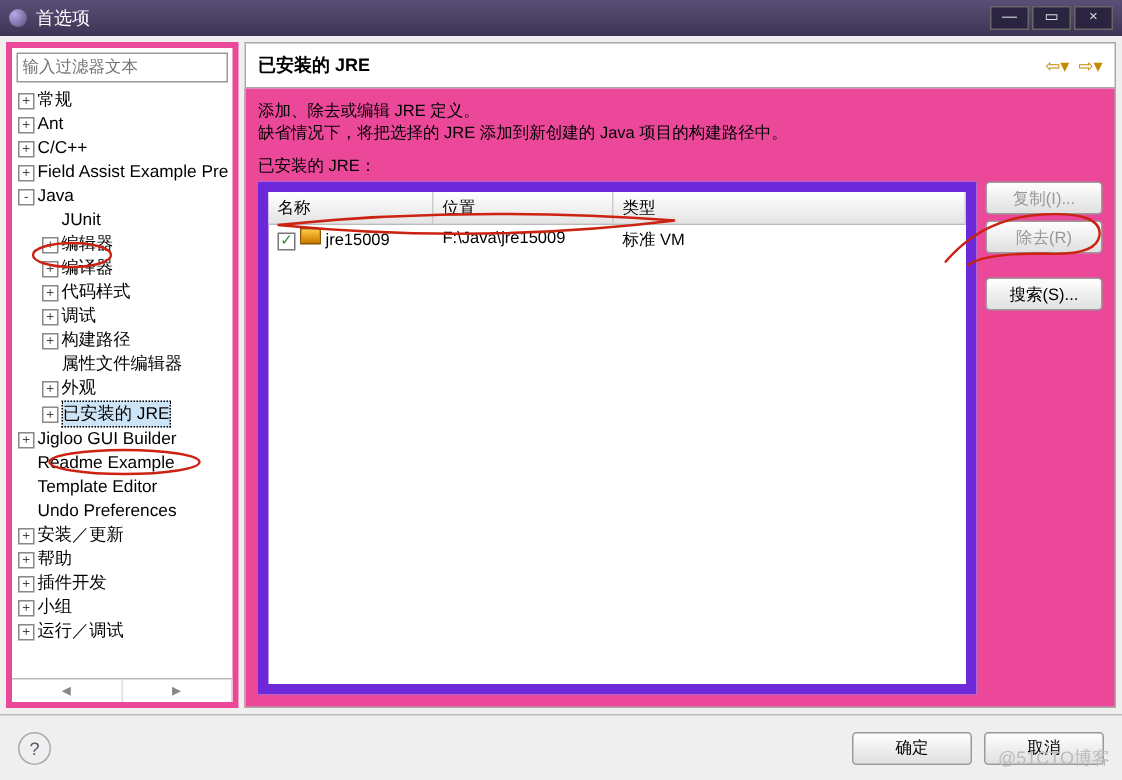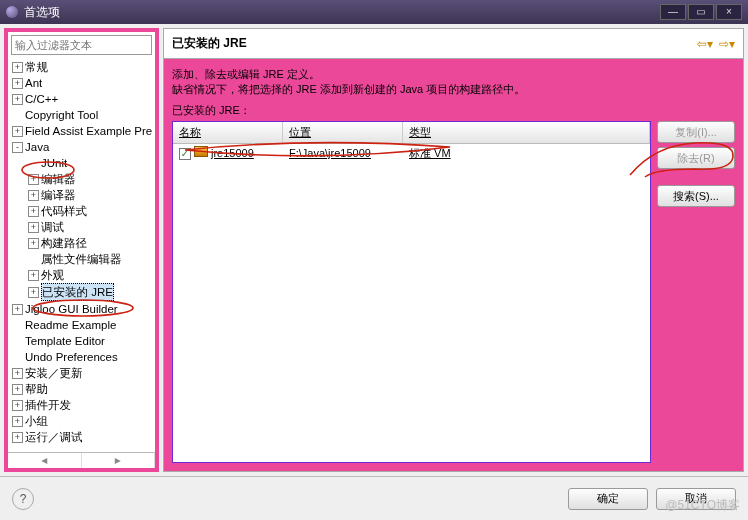--- a/index.html
+++ b/index.html
@@ -20,21 +20,21 @@
   .sb-arrows { height:16px; border-top:1px solid #bbb; display:flex; }
   .sb-arrows span { flex:1; text-align:center; color:#888; border-right:1px solid #ddd; }
   .main { flex:1; display:flex; flex-direction:column; margin:4px 4px 4px 0; }
   .mhdr { background:#fff; border:1px solid #aaa; padding:6px 8px; font-weight:bold; display:flex; align-items:center; }
   .navarrows { margin-left:auto; display:flex; gap:6px; font-size:12px; font-weight:normal; }
   .ar { color:#c58a00; }
   .mbody { flex:1; background:#ec4899; border:1px solid #aaa; border-top:none; padding:8px; display:flex; flex-direction:column; }
   .desc { font-size:11px; line-height:15px; }
   .lbl { margin-top:6px; font-size:11px; }
   .tablewrap { flex:1; display:flex; margin-top:3px; min-height:0; }
-  .table { flex:1; background:#fff; border:1px solid #6d28d9; display:flex; flex-direction:column;text-decoration:underline; }
+  .table { flex:1; background:#fff; border:7px solid #6d28d9; display:flex; flex-direction:column; }
   .thead { display:flex; background:linear-gradient(#fff,#e4e4e4); border-bottom:1px solid #bbb; font-size:11px; }
   .thead > div { padding:3px 6px; border-right:1px solid #ccc; }
   .c1 { width:110px; } .c2 { width:120px; } .c3 { flex:1; }
   .trow { display:flex; font-size:11px; height:18px; align-items:center; }
   .trow > div { padding:0 6px; }
   .chk { width:12px; height:12px; border:1px solid #777; display:inline-block; margin-right:3px; line-height:10px; text-align:center; color:#2a8a2a; font-size:10px; }
   .jreico { width:14px; height:11px; display:inline-block; background:linear-gradient(#ffcc44,#cc7700); border:1px solid #885500; margin-right:3px; }
   .btncol { width:78px; margin-left:6px; display:flex; flex-direction:column; gap:4px; }
   .btn { height:22px; background:linear-gradient(#fefefe,#e0e0e0); border:1px solid #9a9a9a; border-radius:3px; font-size:11px; cursor:pointer; }
   .btn:disabled { color:#999; }
@@ -74,25 +74,20 @@
             <span class="tw">+</span>
             <span>Ant</span>
           </div>
           <div class="node">
             <span class="sp" style="width:4px"></span>
             <span class="tw">+</span>
             <span>C/C++</span>
           </div>
           <div class="node">
             <span class="sp" style="width:4px"></span>
-            <span class="sp" style="width:13px"></span>
-            <span>Copyright Tool</span>
-          </div>
-          <div class="node">
-            <span class="sp" style="width:4px"></span>
             <span class="tw">+</span>
             <span>Field Assist Example Pre</span>
           </div>
           <div class="node">
             <span class="sp" style="width:4px"></span>
             <span class="tw">-</span>
             <span>Java</span>
           </div>
           <div class="node">
             <span class="sp" style="width:20px"></span>

